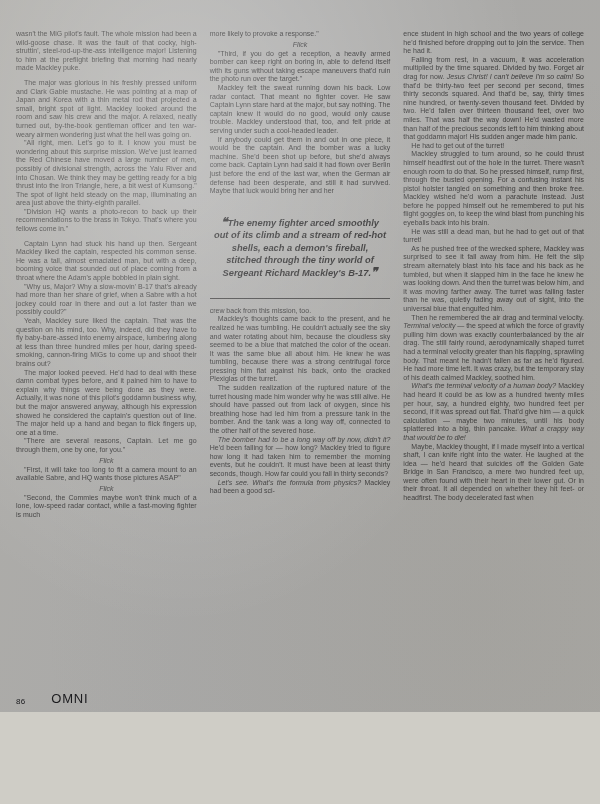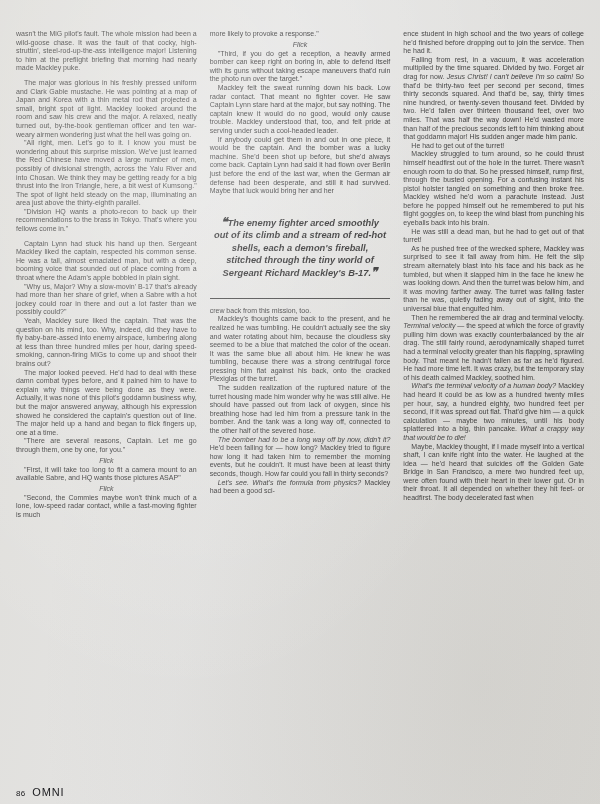--- a/index.html
+++ b/index.html
@@ -9,22 +9,22 @@
   body {
     width: 600px;
     height: 804px;
     background: #cfcdc6;
     font-family: "Liberation Sans", sans-serif;
     overflow: hidden;
   }
   .page {
     position: relative;
     width: 600px;
-    height: 804px;
-    background: #e5e5e5;
+    height: 712px;
+    background: #a3a3a3;
     box-sizing: border-box;
     padding: 30px 16px 26px 16px;
   }
   
   .page:before {
     content: "";
     position: absolute;
     left: 0; top: 0; right: 0; bottom: 0;
     background:
       radial-gradient(ellipse at 30% 20%, rgba(255,255,255,0.30), rgba(255,255,255,0) 60%),
@@ -105,23 +105,24 @@
     align-items: flex-end;
     gap: 7px;
     z-index: 4;
   }
   .folio {
     font-size: 8px;
     color: #1b1b1e;
     letter-spacing: 0.2px;
   }
   .magazine {
-    font-size: 11px;
+    font-size: 13px;
     color: #1b1b1e;
     letter-spacing: 0.8px;
+    margin-left: 19px;
   }
   .col-inner {
     flex: 1 1 auto;
   }
 </style>
 </head>
 <body>
 
 <div class="page">
   <div class="columns">

